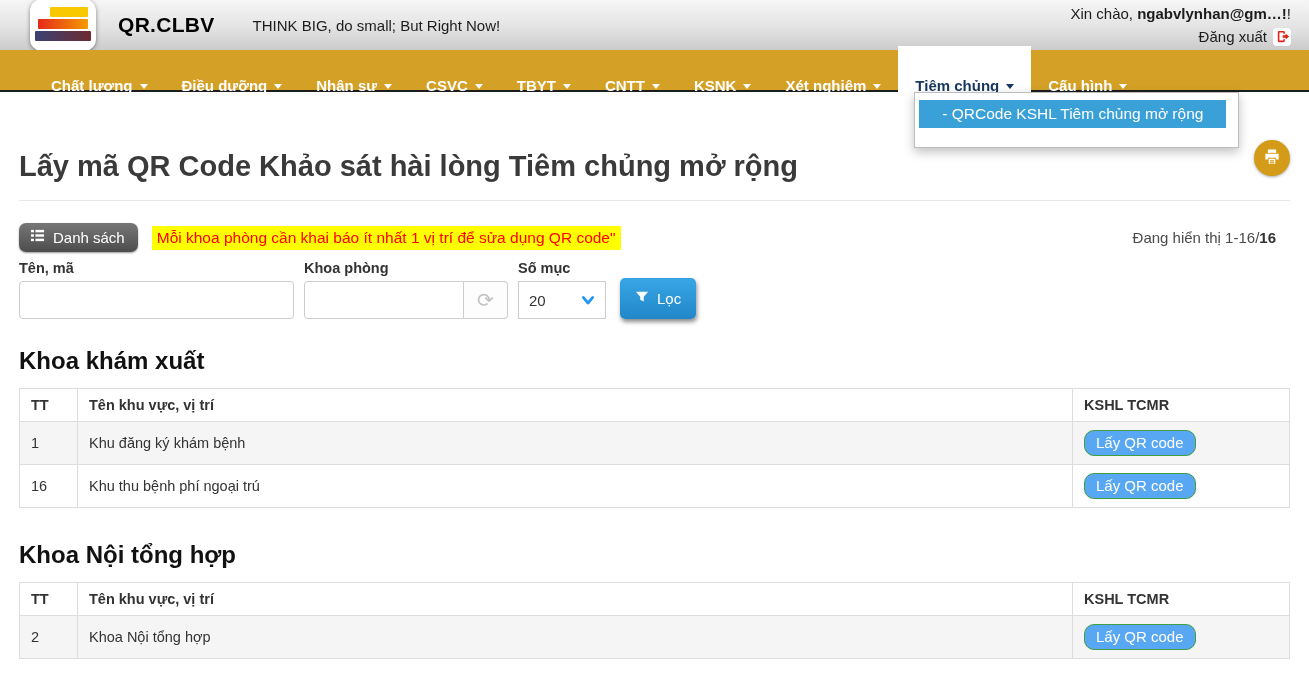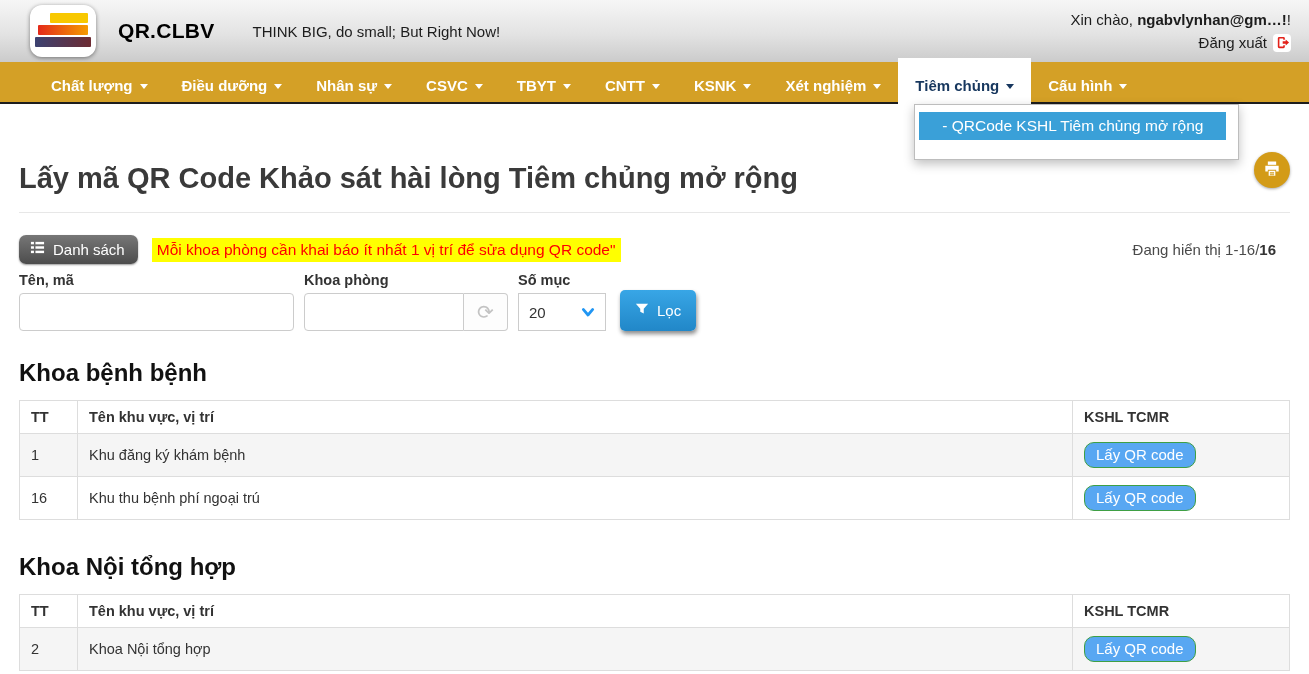--- a/index.html
+++ b/index.html
@@ -4,21 +4,21 @@
 <style>
   * { box-sizing: border-box; margin: 0; padding: 0; }
   html,body { width:1309px; height:674px; }
   body {
     font-family: "Liberation Sans", "DejaVu Sans", sans-serif;
     background:#fff; color:#333; overflow:hidden; position:relative;
   }
 
   
   .top-header {
-    height:62px; display:flex; align-items:center; padding:0 18px 0 30px;
+    height:50px; display:flex; align-items:center; padding:0 18px 0 30px;
     background:linear-gradient(180deg,#f6f6f6 0%,#e3e3e3 55%,#cbcbcb 100%);
   }
   .logo-box {
     width:66px; height:52px; background:#fff; border-radius:12px; position:relative;
     box-shadow:0 1px 4px rgba(0,0,0,0.45); flex:0 0 auto;
   }
   .logo-bar { position:absolute; height:10px; border-radius:1px; }
   .logo-bar.b1 { top:8px;  right:8px; width:38px; background:#f8c800; }
   .logo-bar.b2 { top:20px; right:8px; width:50px; background:linear-gradient(90deg,#e42a1a,#f59b00); }
   .logo-bar.b3 { top:32px; right:5px; width:56px; background:linear-gradient(90deg,#3c4272,#6d2b32); }
@@ -28,21 +28,21 @@
   .header-right .user { font-weight:bold; }
   .logout-line { display:flex; align-items:center; justify-content:flex-end; gap:6px; cursor:pointer; }
   .logout-badge { width:18px; height:18px; background:#fff; border-radius:4px; display:flex; align-items:center; justify-content:center; }
 
   
   .nav {
     height:42px; background:#d4a026; border-bottom:2px solid #1d1d1d;
     display:flex; align-items:flex-start; padding-left:34px; position:relative; z-index:20;
   }
   .nav-item {
-    height:40px; line-height:40px; padding:4px 17px; color:#fff; font-weight:bold;
+    height:40px; line-height:40px; padding:16px 17px; color:#fff; font-weight:bold;
     font-size:15px; cursor:pointer; white-space:nowrap; position:relative;
   }
   .nav-item .caret {
     display:inline-block; width:0; height:0; margin-left:7px; vertical-align:2px;
     border-left:4px solid transparent; border-right:4px solid transparent; border-top:5px solid #fff;
   }
   .nav-item.active { background:#fff; color:#17375e; height:42px; box-shadow:0 -4px 0 #fff; }
   .nav-item.active .caret { border-top-color:#17375e; }
 
   .dropdown {
@@ -226,21 +226,21 @@
     <button class="filter-btn">
       <span>
         <svg width="14" height="14" viewBox="0 0 16 16" fill="#fff">
             <path d="M1 2h14L10 7.8V13l-4-2V7.8z"></path>
           </svg>
       </span>
       <span>Lọc</span>
     </button>
   </div>
 
-  <h2 class="section-heading">Khoa bệnh bệnh</h2>
+  <h2 class="section-heading">Khoa khám xuất</h2>
   <table>
     <thead>
       <tr>
         <th class="col-tt">TT</th>
         <th>Tên khu vực, vị trí</th>
         <th class="col-action">KSHL TCMR</th>
       </tr>
     </thead>
     <tbody>
       <tr>

